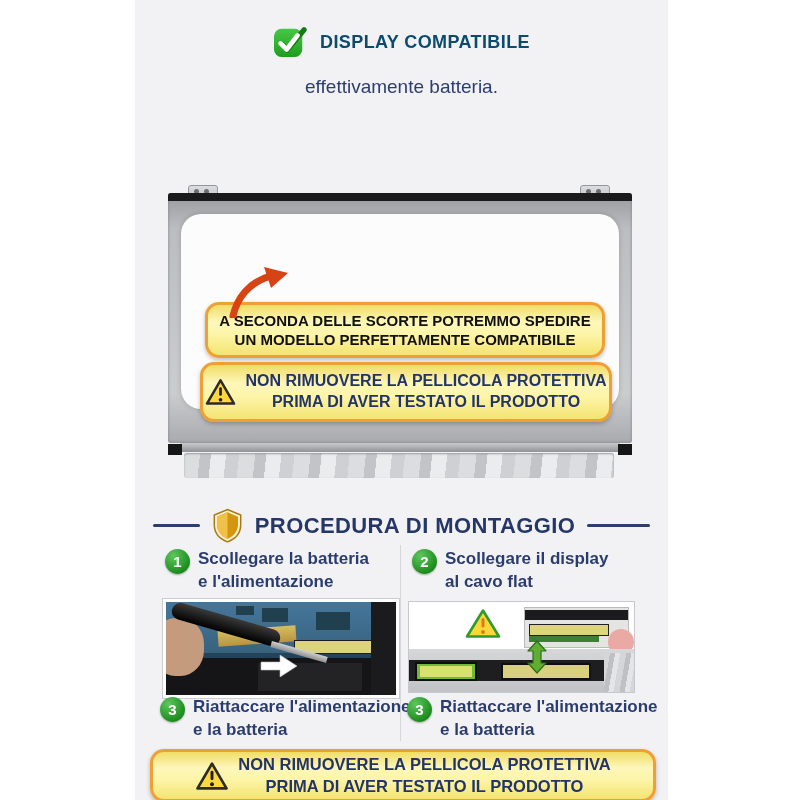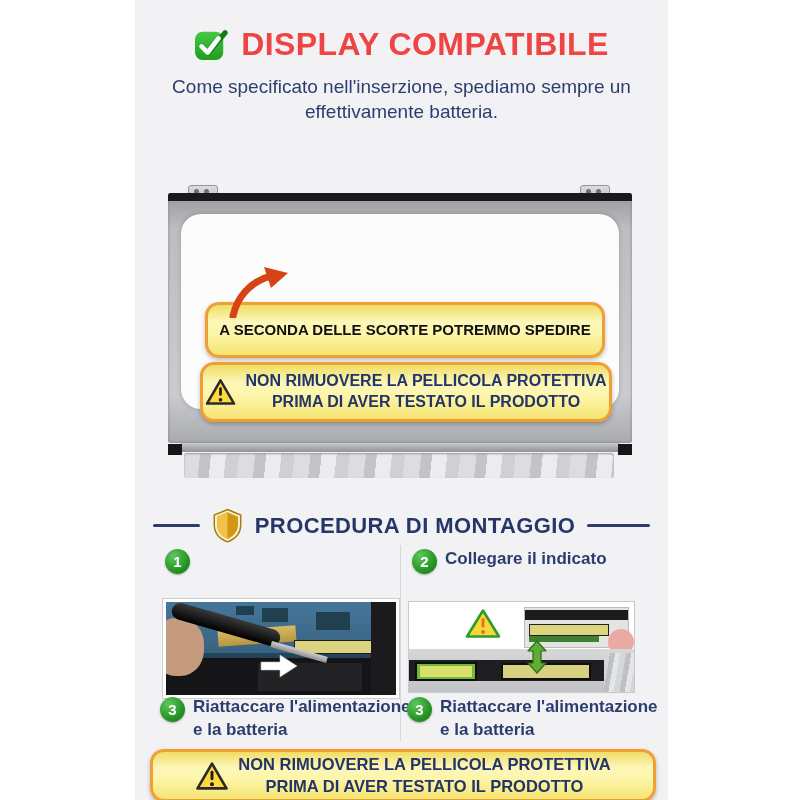--- a/index.html
+++ b/index.html
@@ -2,21 +2,21 @@
 <html><head>
 <meta charset="utf-8">
 <style>
   html,body{margin:0;padding:0;}
   body{width:800px;height:800px;background:#ffffff;font-family:"Liberation Sans",sans-serif;overflow:hidden;}
   #canvas{position:relative;width:800px;height:800px;background:#ffffff;}
   .col{position:absolute;left:135px;top:0;width:533px;height:800px;background:#f2f2f4;}
 
   
   .hdr{position:absolute;left:135px;top:26px;width:533px;display:flex;align-items:center;justify-content:center;gap:13px;}
-  .hdr-title{font-size:32px;font-weight:bold;color:#ef4444;letter-spacing:.4px;}
+  .hdr-title{font-size:18px;font-weight:bold;color:#0c4a6e;letter-spacing:.4px;}
 
   
   .intro{position:absolute;left:140px;top:74px;width:523px;text-align:center;color:#2c3e70;font-size:19px;line-height:25px;}
 
   
   .panel{position:absolute;left:168px;top:185px;width:464px;height:300px;}
   .bracket{position:absolute;top:0;width:28px;height:18px;background:linear-gradient(#dcdde0,#b6b7ba);border:1px solid #96979a;border-radius:3px 3px 0 0;}
   .bracket .hole{position:absolute;top:3px;width:5px;height:5px;border-radius:50%;background:#6d6e71;}
   .bracket .hole.h1{left:5px}.bracket .hole.h2{left:15px}
   .bracket.bL{left:20px}.bracket.bR{right:22px}
@@ -99,21 +99,20 @@
         </defs>
         <rect x="1" y="3" width="30" height="30" rx="8" fill="url(#gc)"></rect>
         <polyline points="9,19 15,25.5 33,4" fill="none" stroke="#157a15" stroke-width="5.5" stroke-linecap="round" stroke-linejoin="round"></polyline>
         <polyline points="8,18.5 14.5,25 26,10" fill="none" stroke="#ffffff" stroke-width="5" stroke-linecap="round" stroke-linejoin="round"></polyline>
       </svg>
     </span>
     <span class="hdr-title">DISPLAY COMPATIBILE</span>
   </div>
 
   <div class="intro">
-    <div>Come specificato nell'inserzione, spediamo sempre un</div>
     <div>effettivamente batteria.</div>
   </div>
 
   <div class="panel">
     <div class="bracket bL">
       <div class="hole h1"></div>
       <div class="hole h2"></div>
     </div>
     <div class="bracket bR">
       <div class="hole h1"></div>
@@ -134,20 +133,21 @@
   <span class="curved-arrow icon">
     <svg width="72" height="52" viewBox="0 0 72 52">
       <path d="M9 50 C 13 32, 25 16, 47 10" stroke="#d84315" stroke-width="7" fill="none" stroke-linecap="round"></path>
       <path d="M40 1 L64 7 L47 22 Z" fill="#d84315"></path>
     </svg>
   </span>
 
   <div class="banner b-stock">
     <div class="txt">
       <div>A SECONDA DELLE SCORTE POTREMMO SPEDIRE</div>
+      <div>UN MODELLO PERFETTAMENTE COMPATIBILE</div>
     </div>
   </div>
 
   <div class="banner b-warn">
     <span class="icon">
       <svg width="31" height="28" viewBox="0 0 32 29">
         <path d="M16 2.5 L30 26.5 H2 Z" fill="#ffd83e" stroke="#2b2b2b" stroke-width="2.6" stroke-linejoin="round"></path>
         <rect x="14.6" y="9.5" width="2.8" height="9" rx="1.4" fill="#1d1d1d"></rect>
         <circle cx="16" cy="22.5" r="1.9" fill="#1d1d1d"></circle>
       </svg>
@@ -168,25 +168,28 @@
       </svg>
     </span>
     <span class="proc-title">PROCEDURA DI MONTAGGIO</span>
     <div class="rule rR"></div>
   </div>
 
   <div class="divider-v"></div>
 
   <div class="stepnum" style="left:165px;top:549px;">1</div>
   <div class="steptxt" style="left:198px;top:547px;">
+    <div>Scollegare la batteria</div>
+    <div>e l'alimentazione</div>
   </div>
 
   <div class="stepnum" style="left:412px;top:549px;">2</div>
   <div class="steptxt" style="left:445px;top:547px;">
-    <div>Collegare il indicato</div>
+    <div>Scollegare il display</div>
+    <div>al cavo flat</div>
   </div>
 
   <div class="photoL">
     <div class="pl-board"></div>
     <div class="pl-chip" style="left:96px;top:6px;width:26px;height:14px;"></div>
     <div class="pl-chip" style="left:150px;top:10px;width:34px;height:18px;"></div>
     <div class="pl-chip" style="left:70px;top:4px;width:18px;height:9px;"></div>
     <div class="pl-ribbon"></div>
     <div class="pl-conn"></div>
     <div class="pl-bottom"></div>

